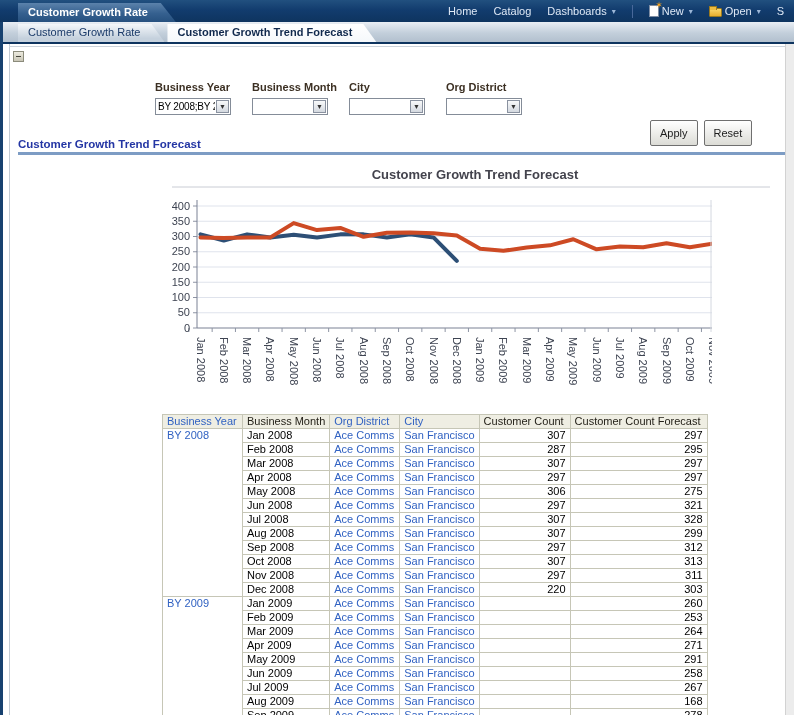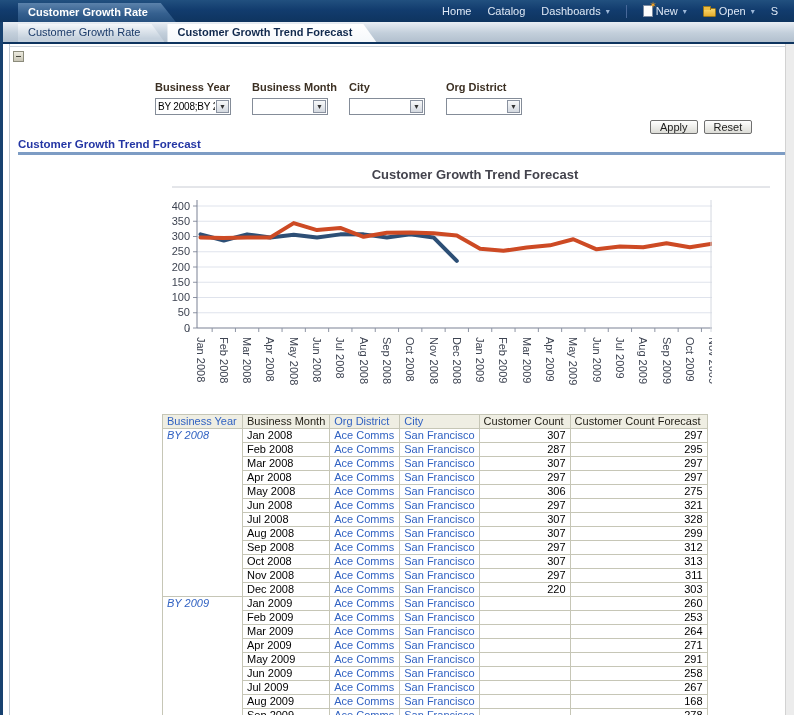--- a/index.html
+++ b/index.html
@@ -9,21 +9,21 @@
     background:#fff; font-family:"Liberation Sans", sans-serif;
   }
   
   .topnav{ position:absolute; left:0; top:0; width:794px; height:22px;
     background:linear-gradient(180deg,#21507f 0%,#123c6e 45%,#0e345f 100%); }
   .brand-tab{ position:absolute; left:18px; top:3px; height:19px;
     background:linear-gradient(180deg,#5b82ab 0%,#35608f 55%,#27517f 100%);
     clip-path:polygon(0 0,calc(100% - 15px) 0,100% 100%,0 100%);
     color:#fff; font-weight:bold; font-size:11px; line-height:19px; padding:0 28px 0 10px; }
   .nav-links{ position:absolute; right:0; top:0; height:22px; display:flex; align-items:center;
-    gap:16px; padding-right:16px; font-size:11px; color:#dfe9f6; overflow:hidden; }
+    gap:16px; padding-right:10px; font-size:11px; color:#dfe9f6; overflow:hidden; }
   .navlink{ display:flex; align-items:center; gap:3px; white-space:nowrap; cursor:pointer; color:#dfe9f6; text-decoration:none;}
   .caret{ font-size:8px; color:#9db8d8; margin-left:2px; }
   .nav-sep{ width:1px; height:13px; background:#48689a; }
   .icon-newdoc{ width:10px; height:12px; background:#fdfdfd; border:1px solid #7d8ca2; position:relative; display:inline-block; }
   .icon-newdoc::after{ content:"✶"; position:absolute; top:-6px; right:-5px; color:#f6a21d; font-size:9px; }
   .icon-folder{ width:13px; height:9px; background:linear-gradient(#f9d76d,#e8ae2e); border:1px solid #9a7a20;
     border-radius:1px; position:relative; display:inline-block; margin-top:2px;}
   .icon-folder::before{ content:""; position:absolute; top:-3px; left:-1px; width:6px; height:3px;
     background:#eebc3f; border:1px solid #9a7a20; border-bottom:none; border-radius:1px 1px 0 0; }
   
@@ -46,35 +46,35 @@
   .filters{ position:absolute; left:155px; top:81px; display:flex; }
   .filter{ width:80px; margin-right:17px; }
   .filter label{ display:block; font-size:11px; font-weight:bold; color:#3c3023; margin-bottom:5px; white-space:nowrap; }
   .dropdown{ width:76px; height:17px; border:1px solid #848c98; background:#fff; position:relative; }
   .dd-val{ position:absolute; left:2px; top:2px; right:15px; font-size:10px; letter-spacing:-0.2px;
     color:#000; white-space:nowrap; overflow:hidden; }
   .dd-btn{ position:absolute; right:1px; top:1px; width:13px; height:13px; border:1px solid #8a92a0;
     background:linear-gradient(#f8f9fa,#d4d9e0); font-size:7px; color:#333;
     display:flex; align-items:center; justify-content:center; cursor:pointer; }
   .actions{ position:absolute; left:650px; top:120px; display:flex; gap:6px; }
-  .actions button{ font-family:"Liberation Sans",sans-serif; font-size:11px; padding:0 9px;
+  .actions button{ font-family:"Liberation Sans",sans-serif; font-size:11px; padding:6px 9px;
     border:1px solid #6f6f6f; border-radius:2px; background:linear-gradient(180deg,#ffffff,#dcdcd6); color:#1c1c1c; cursor:pointer; }
   
   .section-title{ position:absolute; left:18px; top:138px; font-size:11.5px; font-weight:bold; color:#2436a4; }
   .section-rule{ position:absolute; left:18px; top:152px; width:767px; height:3px; background:#7d9cc4; }
   
   #chart{ position:absolute; left:150px; top:162px; width:644px; height:240px; }
   
   #grid{ position:absolute; left:162px; top:414px; border-collapse:collapse; table-layout:fixed;
     font-size:11px; background:#fff; border:1px solid #8f948a; }
   #grid th, #grid td{ border:1px solid #c6c6b6; padding:1px 4px; line-height:11px;
     white-space:nowrap; overflow:hidden; }
   #grid th{ background:#efeee3; font-weight:normal; text-align:left; }
   .hblue{ color:#3162c2; } .hdark{ color:#25221a; }
-  .ycell{ color:#3162c2; vertical-align:top;font-style:italic; }
+  .ycell{ color:#3162c2; vertical-align:top; }
   .lcell{ color:#3162c2; }
   .mcell{ color:#000; }
   .ncell{ color:#000; text-align:right;margin-left:8px; }
 </style>
 </head>
 <body>
 
 <div class="topnav">
   <div class="brand-tab">
     <span>Customer Growth Rate</span>

